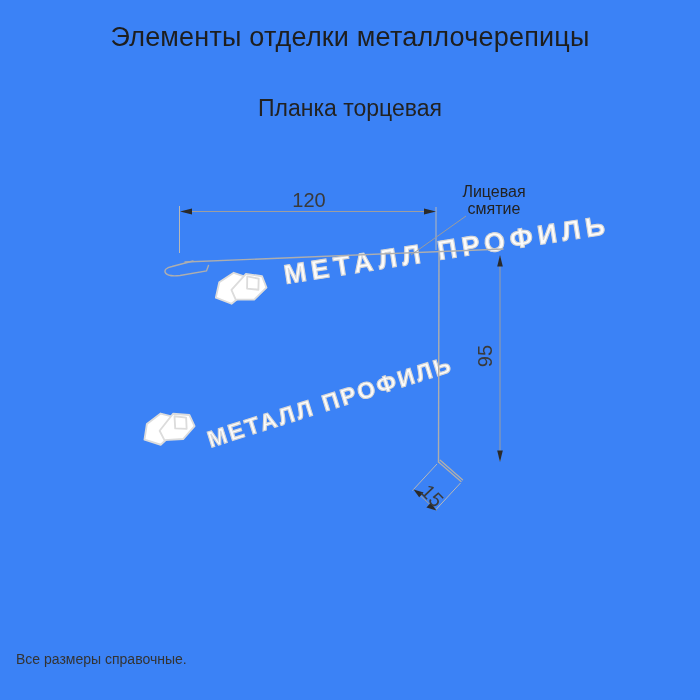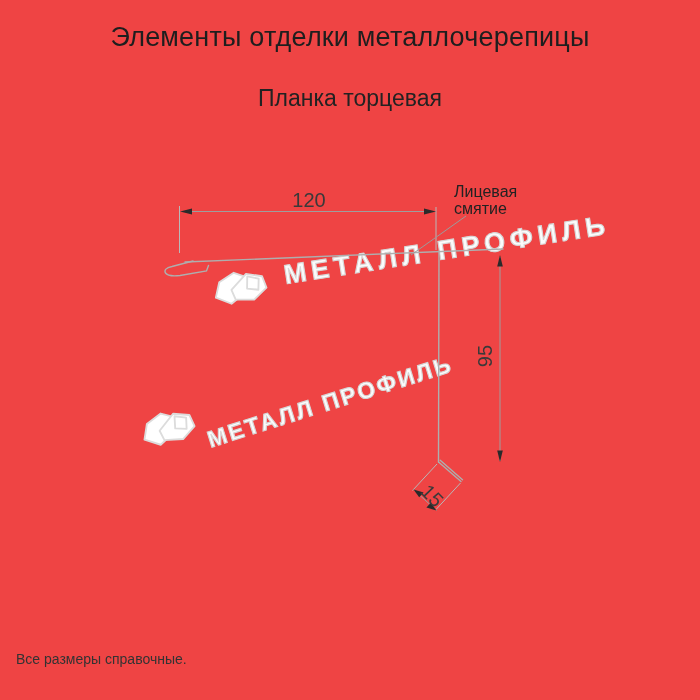--- a/index.html
+++ b/index.html
@@ -1,28 +1,28 @@
 <!DOCTYPE html>
 <html><head>
 <meta charset="utf-8">
 <style>
   html,body{margin:0;padding:0;background:#fff;}
   .canvas{
-    position:relative;width:700px;height:700px;background:#ef4444;overflow:hidden;
+    position:relative;width:700px;height:700px;background:#3b82f6;overflow:hidden;
     font-family:"Liberation Sans",sans-serif;color:#1f1f1f;
   }
   .page-title{
     position:absolute;left:0;top:22px;width:700px;text-align:center;
     font-size:27px;letter-spacing:0.2px;color:#1e1e1e;
   }
   .subtitle{
     position:absolute;left:0;width:700px;text-align:center;
     font-size:23px;color:#222;
   }
-  .subtitle.name{top:85px;}
+  .subtitle.name{top:95px;}
   .subtitle.code{top:111px;}
 
   
   .wm-logo{position:absolute;}
   .wm-text{
     position:absolute;white-space:nowrap;font-weight:bold;
     color:#e9e9e9;
   }
   @supports (-webkit-text-stroke: 1px #000){
     .wm-text{-webkit-text-stroke:1.1px #d6d6d6;-webkit-text-fill-color:#fbfbfb;}
@@ -43,21 +43,21 @@
   .drawing{position:absolute;left:0;top:0;}
 
   .dim-label{
     position:absolute;text-align:center;font-size:20px;color:#3a3a3a;
   }
   .dim-120{left:279px;top:189px;width:60px;height:22px;}
   .dim-95{left:465px;top:345px;width:40px;height:22px;transform:rotate(-90deg);}
   .dim-15{left:416px;top:485px;width:34px;height:20px;transform:rotate(46deg);}
 
   .face-label{
-    position:absolute;left:454px;top:184px;width:80px;
+    position:absolute;left:454px;top:184px;width:80px;text-align:center;
     font-size:16px;line-height:16.5px;color:#222;
   }
 
   .footer{
     position:absolute;left:16px;top:650px;font-size:14px;line-height:18.5px;color:#333;
   }
 </style>
 </head>
 <body>
 

